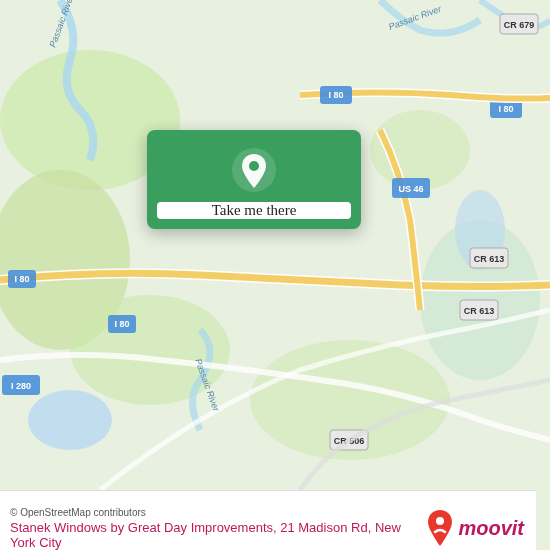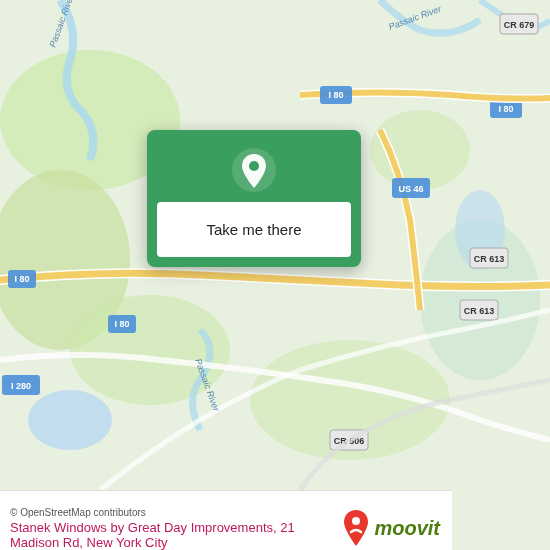--- a/index.html
+++ b/index.html
@@ -50,29 +50,30 @@
       margin-bottom: 10px;
     }
 
     .popup-button {
       background: #fff;
       color: #222;
       border: none;
       border-radius: 4px;
       font-size: 15px;
       font-weight: 500;
-      padding: 19px 22px;
+      padding: 0 22px;
       cursor: pointer;
       width: 100%;
       text-align: center;
+      font-family: Liberation Serif, serif;
     }
 
     
     #bottom-bar {
-      width: 452px;
+      width: 536px;
       height: 60px;
       background: #fff;
       display: flex;
       align-items: center;
       justify-content: space-between;
       padding: 15px 12px 0 10px;
       border-top: 1px solid #ddd;
       position: absolute;
       bottom: 0;
       left: 0;
@@ -102,21 +103,21 @@
     }
 
     .moovit-pin {
       width: 28px;
       height: 36px;
     }
 
     .moovit-text {
       font-size: 20px;
       font-weight: bold;
-      color: #4d7c0f;
+      color: #be185d;
       font-style: italic;
     }
   </style>
 </head>
 <body>
 
 <div id="map-container">
 
   <svg class="map-bg" viewBox="0 0 550 490" xmlns="http://www.w3.org/2000/svg">
 

